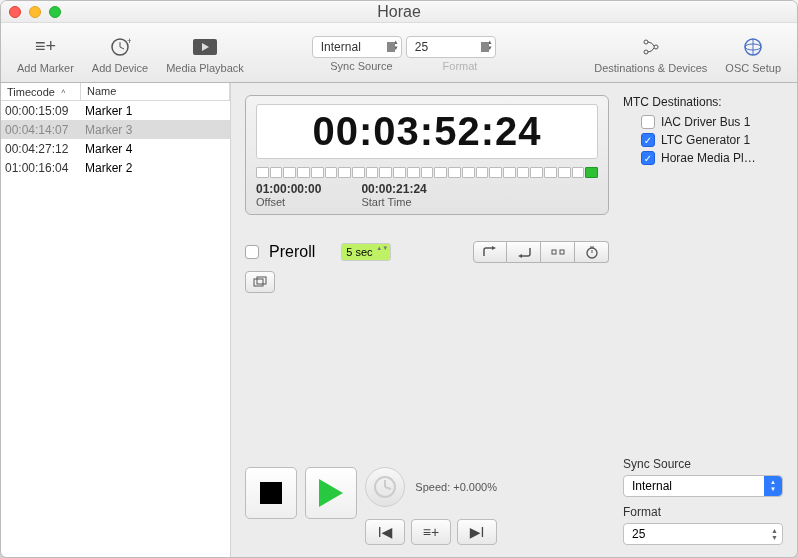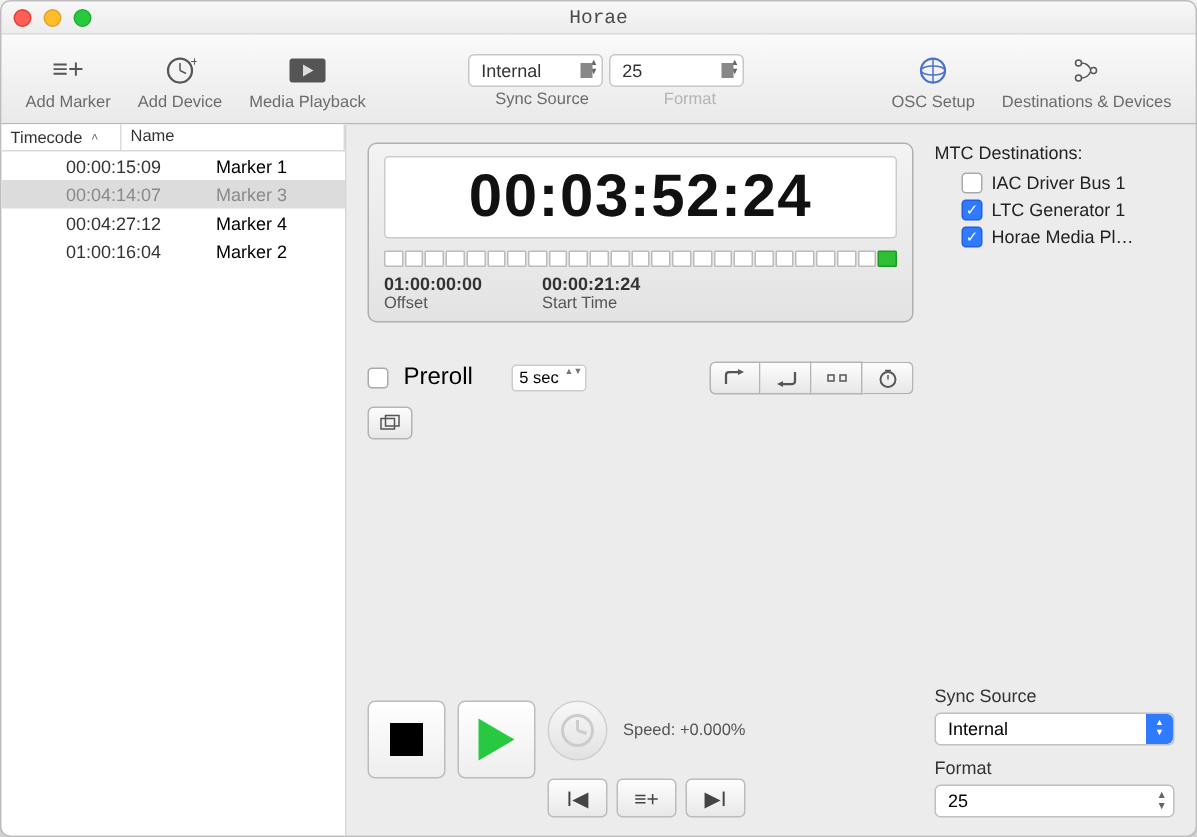--- a/index.html
+++ b/index.html
@@ -4,57 +4,57 @@
 <style>
 * { box-sizing: border-box; margin: 0; padding: 0; font-family: -apple-system, "Helvetica Neue", Arial, sans-serif; }
 body { background: #fff; }
 .window { width: 798px; height: 558px; background: #ececec; border-radius: 7px; box-shadow: 0 18px 48px rgba(0,0,0,0.45); overflow: hidden; display: flex; flex-direction: column; margin: 0 auto; border:1px solid #bcbcbc; }
 .titlebar { height: 22px; background: linear-gradient(#f8f8f8,#ececec); display: flex; align-items: center; padding: 0 8px; position: relative; border-bottom:1px solid #dcdcdc; }
 .traffic { display: flex; gap: 8px; }
 .traffic span { width: 12px; height: 12px; border-radius: 50%; display: inline-block; }
 .tl-close { background: #ff5f57; border:1px solid #e33e32; }
 .tl-min { background: #ffbd2e; border:1px solid #e0a128; }
 .tl-max { background: #28c940; border:1px solid #1dad2b; }
-.title { position: absolute; left: 0; right: 0; text-align: center; font-size: 13px; color: #4a4a4a; font-family: Liberation Mono, monospace; }
+.title { position: absolute; left: 0; right: 0; text-align: center; font-size: 16px; color: #4a4a4a; }
 .toolbar { height: 60px; background: linear-gradient(#fafafa,#e9e9e9); border-bottom:1px solid #b8b8b8; display: flex; align-items: center; padding: 4px 10px 2px 10px; gap: 6px; }
 .tb-group { display: flex; flex-direction: column; align-items: center; font-size: 11px; color: #6b6b6b; }
 .tb-row { display:flex; gap:4px; }
 .tb-btn { display:flex; flex-direction:column; align-items:center; padding: 0 6px; cursor:pointer; }
 .tb-icon { width: 28px; height: 26px; display:flex; align-items:center; justify-content:center; font-size:18px; color:#555; }
 .tb-label { font-size: 11px; color:#6b6b6b; margin-top:2px; white-space:nowrap; }
 .select { background: #fff; border:1px solid #c7c7c7; border-radius:4px; height: 22px; padding: 0 18px 0 8px; font-size:12px; color:#333; position:relative; display:inline-flex; align-items:center; min-width:80px; }
 .select::after { content:""; position:absolute; right:6px; top:5px; width:8px; height:10px; background: linear-gradient(#888,#888); -webkit-mask: none; }
 .stepper-arrows { position:absolute; right:2px; top:2px; display:flex; flex-direction:column; font-size:6px; line-height:6px; color:#666; }
 .content { flex:1; display:flex; background:#ececec; }
 .sidebar { width: 230px; background:#fff; border-right:1px solid #d4d4d4; display:flex; flex-direction:column; }
 .list-header { display:flex; background:#fff; border-bottom:1px solid #d9d9d9; font-size:11px; color:#333; height:18px; }
 .list-header div { padding:2px 6px; border-right:1px solid #d9d9d9; }
 .col-tc { width:80px; display:flex; align-items:center; gap:4px; }
 .col-name { flex:1; }
 .list-rows { flex:1; overflow:auto; }
 .row { display:flex; font-size:12px; height:19px; align-items:center; }
-.row div { padding:2px 23px;margin-left:20px; }
+.row div { padding:2px 4px; }
 .row .tc { width:80px; color:#333; }
 .row.selected { background:#dcdcdc; color:#8a8a8a; }
 .row.selected .tc { color:#8a8a8a; }
 .main { flex:1; padding:12px 14px; display:flex; gap:14px; }
 .center { flex:1; display:flex; flex-direction:column; }
 .lcd { background: linear-gradient(#f3f3f3,#e3e3e3); border:1px solid #b0b0b0; border-radius:6px; padding:8px 10px 6px 10px; }
 .lcd-inner { background:#fff; border:1px solid #ccc; border-radius:3px; padding:4px 8px; text-align:center; }
 .big-tc { font-size:40px; font-weight:700; letter-spacing:1px; color:#111; font-family: "Helvetica Neue", Arial, sans-serif; }
 .meter { display:flex; gap:1px; margin-top:8px; }
 .meter span { flex:1; height:11px; background:#fff; border:1px solid #bbb; border-radius:1px; }
 .meter span.on { background:#2fbf34; border-color:#1f9a26; }
 .lcd-row { display:flex; gap:40px; margin-top:4px; font-size:11px; color:#555; }
 .lcd-row .grp { display:flex; flex-direction:column; }
 .lcd-row .val { font-weight:600; color:#333; font-size:12px; }
 .controls-row { display:flex; align-items:center; gap:10px; margin-top:26px; }
 .chk { width:14px; height:14px; border:1px solid #aaa; border-radius:3px; background:#fff; display:inline-flex; align-items:center; justify-content:center; font-size:10px; }
 .chk.checked { background:#2f7bff; border-color:#1f5fe0; color:#fff; }
-.mini-field { background:#ffffff; border:1px solid #ccc; border-radius:3px; height:18px; padding:0 4px; font-size:11px; display:inline-flex; align-items:center; position:relative; }
+.mini-field { background:#bef264; border:1px solid #ccc; border-radius:3px; height:18px; padding:0 4px; font-size:11px; display:inline-flex; align-items:center; position:relative; }
 .mini-field .arrs { position:absolute; right:2px; top:1px; font-size:6px; line-height:7px; color:#777; }
 .seg { display:flex; margin-left:auto; }
 .seg button { width:34px; height:22px; background:linear-gradient(#fdfdfd,#e7e7e7); border:1px solid #b4b4b4; display:flex; align-items:center; justify-content:center; font-size:12px; color:#555; cursor:pointer; }
 .seg button:first-child { border-radius:4px 0 0 4px; }
 .seg button:last-child { border-radius:0 4px 4px 0; }
 .seg button + button { border-left:none; }
 .sq-btn { width:30px; height:22px; background:linear-gradient(#fdfdfd,#e7e7e7); border:1px solid #b4b4b4; border-radius:4px; display:flex; align-items:center; justify-content:center; margin-top:8px; cursor:pointer; color:#555; }
 .transport { margin-top:auto; display:flex; align-items:flex-start; gap:8px; }
 .big-btn { width:52px; height:52px; background:linear-gradient(#fff,#eee); border:1px solid #bcbcbc; border-radius:5px; display:flex; align-items:center; justify-content:center; cursor:pointer; }
 .play-tri { width:0; height:0; border-left:24px solid #28c940; border-top:14px solid transparent; border-bottom:14px solid transparent; }
@@ -136,37 +136,37 @@
         <span>Sync Source</span>
         <span style="color:#b3b3b3">Format</span>
       </div>
     </div>
 
     <div style="flex:1"></div>
 
     <div class="tb-btn">
       <div class="tb-icon">
         <svg width="22" height="22" viewBox="0 0 22 22">
-            <circle cx="11" cy="11" r="8" fill="none" stroke="#4a72c9" stroke-width="1.5"></circle>
-            <ellipse cx="11" cy="11" rx="8" ry="3" fill="none" stroke="#4a72c9"></ellipse>
-            <line x1="11" y1="3" x2="11" y2="19" stroke="#4a72c9"></line>
-          </svg>
-      </div>
-      <div class="tb-label">OSC Setup</div>
-    </div>
-    <div class="tb-btn">
-      <div class="tb-icon">
-        <svg width="22" height="22" viewBox="0 0 22 22">
             <circle cx="6" cy="6" r="2" fill="none" stroke="#555"></circle>
             <circle cx="6" cy="16" r="2" fill="none" stroke="#555"></circle>
             <circle cx="16" cy="11" r="2" fill="none" stroke="#555"></circle>
             <path d="M8 6 Q12 6 14 10 M8 16 Q12 16 14 12" fill="none" stroke="#555"></path>
           </svg>
       </div>
       <div class="tb-label">Destinations &amp; Devices</div>
+    </div>
+    <div class="tb-btn">
+      <div class="tb-icon">
+        <svg width="22" height="22" viewBox="0 0 22 22">
+            <circle cx="11" cy="11" r="8" fill="none" stroke="#4a72c9" stroke-width="1.5"></circle>
+            <ellipse cx="11" cy="11" rx="8" ry="3" fill="none" stroke="#4a72c9"></ellipse>
+            <line x1="11" y1="3" x2="11" y2="19" stroke="#4a72c9"></line>
+          </svg>
+      </div>
+      <div class="tb-label">OSC Setup</div>
     </div>
   </div>
 
   <div class="content">
     <div class="sidebar">
       <div class="list-header">
         <div class="col-tc">
           <span>Timecode</span>
           <span class="caret">˄</span>
         </div>

